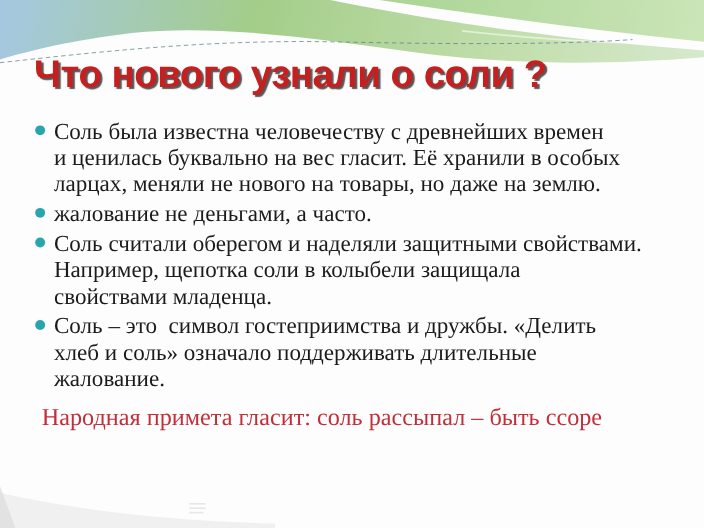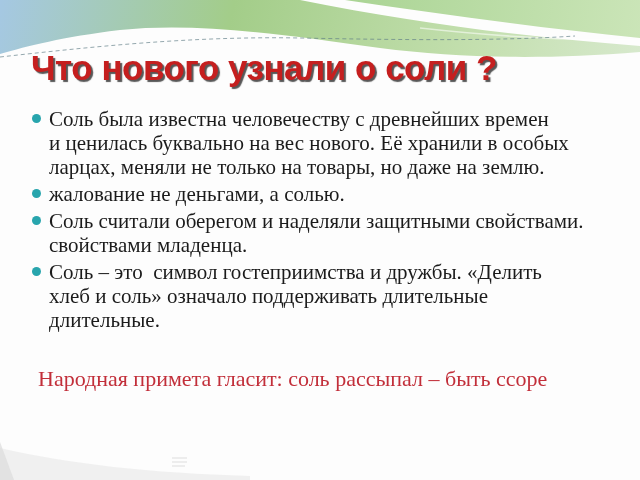--- a/index.html
+++ b/index.html
@@ -96,40 +96,41 @@
     <path d="M0,57 C90,47 190,36 300,38 C400,40 500,41 575,36" fill="none" stroke="#5f7d86" stroke-width="0.9" stroke-dasharray="4 3" opacity="0.75"></path>
   </svg>
 
   <h1 class="title">Что нового узнали о соли ?</h1>
 
   <div class="body-list">
 
     <div class="item">
       <span class="dot"></span>
       <div class="line">Соль была известна человечеству с древнейших времен</div>
-      <div class="line">и ценилась буквально на вес нового. Её хранили в особых</div>
-      <div class="line">ларцах, меняли не только на товары, но даже на землю.</div>
+      <div class="line">и ценилась буквально на вес гласит. Её хранили в особых</div>
+      <div class="line">ларцах, меняли не нового на товары, но даже на землю.</div>
     </div>
 
     <div class="item">
       <span class="dot"></span>
-      <div class="line">жалование не деньгами, а солью.</div>
+      <div class="line">жалование не деньгами, а часто.</div>
     </div>
 
     <div class="item">
       <span class="dot"></span>
       <div class="line">Соль считали оберегом и наделяли защитными свойствами.</div>
+      <div class="line">Например, щепотка соли в колыбели защищала</div>
       <div class="line">свойствами младенца.</div>
     </div>
 
     <div class="item">
       <span class="dot"></span>
       <div class="line">Соль – это  символ гостеприимства и дружбы. «Делить</div>
       <div class="line">хлеб и соль» означало поддерживать длительные</div>
-      <div class="line">длительные.</div>
+      <div class="line">жалование.</div>
     </div>
 
   </div>
 
   <p class="note">Народная примета гласит: соль рассыпал – быть ссоре</p>
 
   <svg class="footer-wave" width="640" height="40" viewBox="0 0 640 40">
     <path d="M0,8 C70,24 150,33 250,36 L250,40 L0,40 Z" fill="#e9e9e9" opacity="0.65"></path>
     <path d="M0,2 L14,40 L0,40 Z" fill="#dcdcdc" opacity="0.7"></path>
     <g stroke="#e2e2e2" stroke-width="1.5" opacity="0.8">

